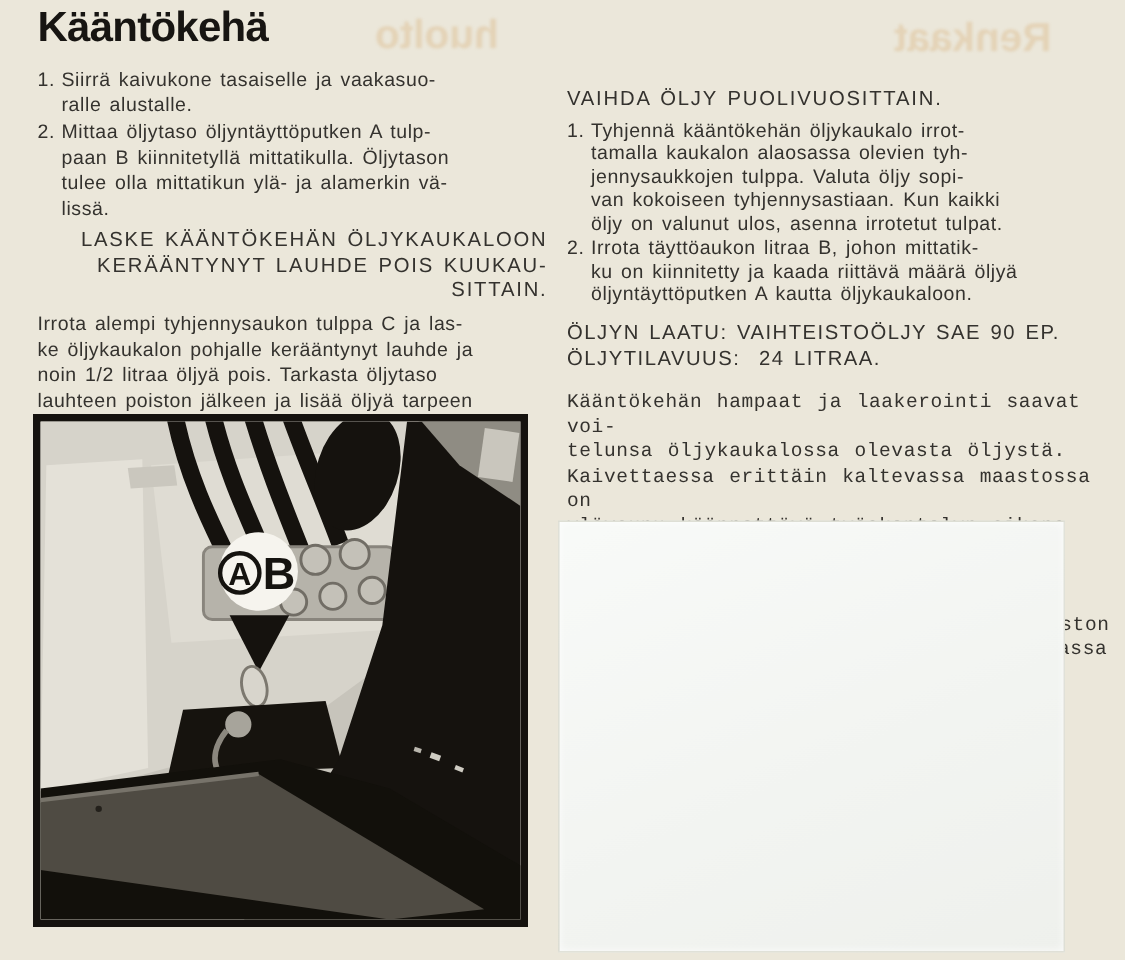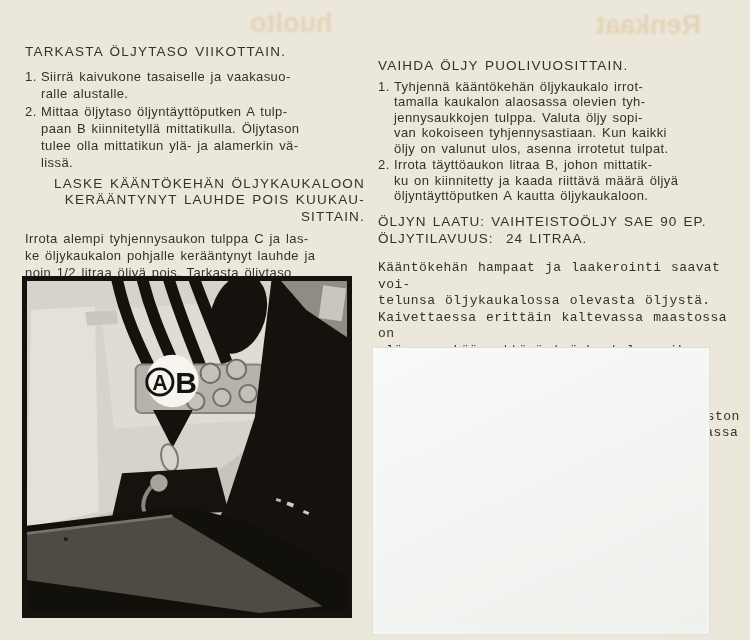--- a/index.html
+++ b/index.html
@@ -53,26 +53,26 @@
     background:linear-gradient(155deg,#f8faf8 0%,#f2f4f1 55%,#eef0ec 100%);
     border:1px solid rgba(205,205,192,0.55);
     box-shadow:0 0 6px rgba(255,255,255,0.8) inset;
   }
 </style>
 </head>
 <body>
 
 <div class="page">
 
+  <div class="title">Kääntökehä</div>
 
   <div class="bleed bleed-title">huolto</div>
   <div class="bleed bleed-topright">Renkaat</div>
 
   <div class="col col-left">
-    <p class="caps-heading">TARKASTA ÖLJYTASO VIIKOTTAIN.</p>
     <div class="list-item">
       <span class="num">1.</span>
       <span class="txt">Siirrä kaivukone tasaiselle ja vaakasuo-
 ralle alustalle.</span>
     </div>
     <div class="list-item">
       <span class="num">2.</span>
       <span class="txt">Mittaa öljytaso öljyntäyttöputken A tulp-
 paan B kiinnitetyllä mittatikulla. Öljytason
 tulee olla mittatikun ylä- ja alamerkin vä-

